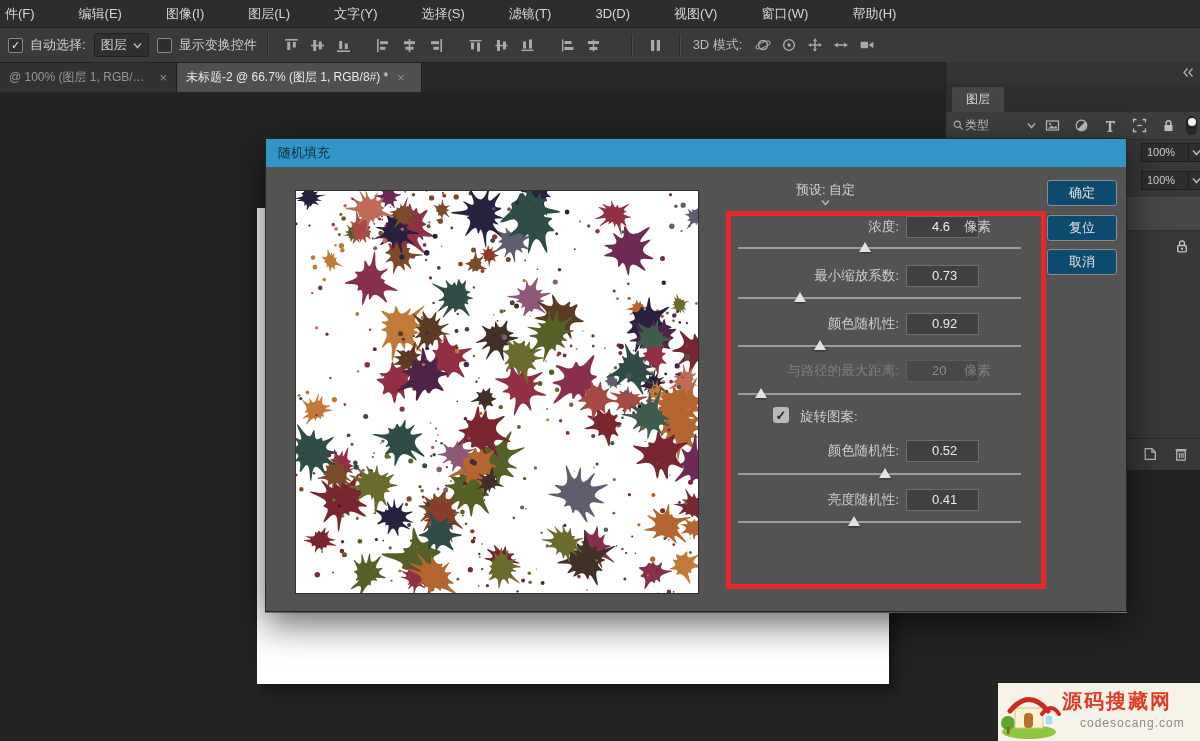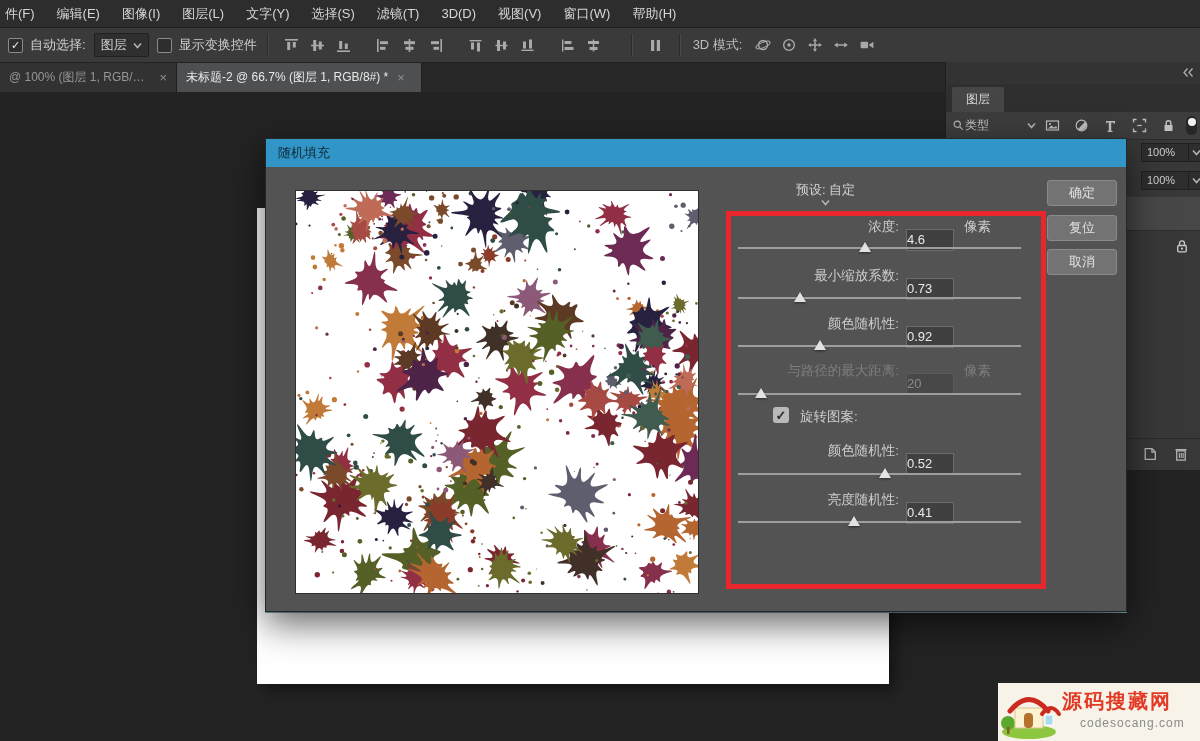--- a/index.html
+++ b/index.html
@@ -1,21 +1,21 @@
 <!DOCTYPE html>
 <html><head>
 <meta charset="utf-8">
 <style>
   html,body{margin:0;padding:0;background:#111;}
   #stage{position:relative;width:1200px;height:741px;background:#232323;overflow:hidden;
          font-family:"Liberation Sans",sans-serif;-webkit-font-smoothing:antialiased;}
   
   .menubar{position:absolute;left:0;top:0;width:100%;height:27px;background:#2d2d2d;
            border-bottom:1px solid #1c1c1c;display:flex;align-items:center;color:#d6d6d6;font-size:13px;}
-  .mi{padding:0 11px;white-space:nowrap;}
+  .mi{padding:0 22px;white-space:nowrap;}
   .mi:first-child{padding-left:5px;}
   
   .optionsbar{position:absolute;left:0;top:28px;width:100%;height:34px;background:#3a3a3a;
               border-bottom:1px solid #222;display:flex;align-items:center;color:#cfcfcf;font-size:13px;}
   .cb{width:13px;height:13px;border:1px solid #8a8a8a;background:#2e2e2e;border-radius:2px;
       display:inline-flex;align-items:center;justify-content:center;font-size:11px;color:#f0f0f0;line-height:1;}
   .obdd{display:inline-flex;align-items:center;gap:6px;background:#2f2f2f;border:1px solid #202020;
         border-radius:2px;padding:2px 6px;margin:0 8px;color:#cfcfcf;}
   .vsep{width:1px;height:22px;background:#2a2a2a;border-right:1px solid #4a4a4a;margin:0 10px;}
   .tbi{display:inline-flex;align-items:center;justify-content:center;width:22px;height:22px;margin:0 2px;}
@@ -55,27 +55,27 @@
              display:flex;align-items:center;justify-content:flex-end;gap:10px;padding-right:10px;box-sizing:border-box;}
   
   .dialog{position:absolute;left:265px;top:138px;width:860px;height:472px;background:#535353;
           border:1px solid #262626;box-shadow:0 12px 34px rgba(0,0,0,.6),0 1px 0 #7fa8bc;z-index:30;}
   .dtitle{position:absolute;left:0;top:0;width:100%;height:28px;background:#3295c7;color:#0f2b38;
           font-size:13px;display:flex;align-items:center;padding-left:12px;box-sizing:border-box;}
   .preview{position:absolute;left:29px;top:51px;width:402px;height:402px;background:#fff;
            border:1px solid #2f2f2f;overflow:hidden;}
   .preset{position:absolute;left:462px;top:42px;width:195px;height:20px;color:#d2d2d2;font-size:13px;
           display:flex;align-items:center;justify-content:space-between;flex-direction:column;}
-  .dbtn{position:absolute;left:781px;width:68px;height:24px;background:#737373;border:1px solid #8a8a8a;
+  .dbtn{position:absolute;left:781px;width:68px;height:24px;background:#0c4a6e;border:1px solid #8a8a8a;
         border-radius:3px;color:#e3e3e3;font-size:13px;display:flex;align-items:center;justify-content:center;}
   .redrect{position:absolute;left:460px;top:72px;width:310px;height:368px;border:5px solid #e8262b;
            z-index:20;pointer-events:none;}
   .flabel{position:absolute;width:210px;text-align:right;font-size:13.5px;color:#cdcdcd;left:423px;}
   .fval{position:absolute;left:640px;width:46px;height:20px;background:#404040;border:1px solid #6b6b6b;
-        color:#eaeaea;font-size:13px;line-height:20px;padding-left:0;margin-top:13px;}
+        color:#eaeaea;font-size:13px;line-height:20px;padding-left:25px;}
   .funit{position:absolute;left:698px;font-size:13.5px;color:#cdcdcd;}
   .track{position:absolute;left:472px;width:283px;height:2px;background:#9e9e9e;}
   .thumb{position:absolute;width:0;height:0;border-left:6px solid transparent;border-right:6px solid transparent;
          border-bottom:10px solid #e2e2e2;filter:drop-shadow(0 1px 1px rgba(0,0,0,.5));}
   .dim{color:#7e7e7e !important;}
   .fval.dim{color:#8b8b8b !important;border-color:#5a5a5a;background:#484848;}
   .dcb{position:absolute;left:507px;top:268px;width:16px;height:16px;background:#b9b9b9;border-radius:3px;
        display:flex;align-items:center;justify-content:center;color:#2e2e2e;font-size:13px;font-weight:bold;}
   .dcb-label{position:absolute;left:534px;top:269px;font-size:13.5px;color:#cdcdcd;}
   

